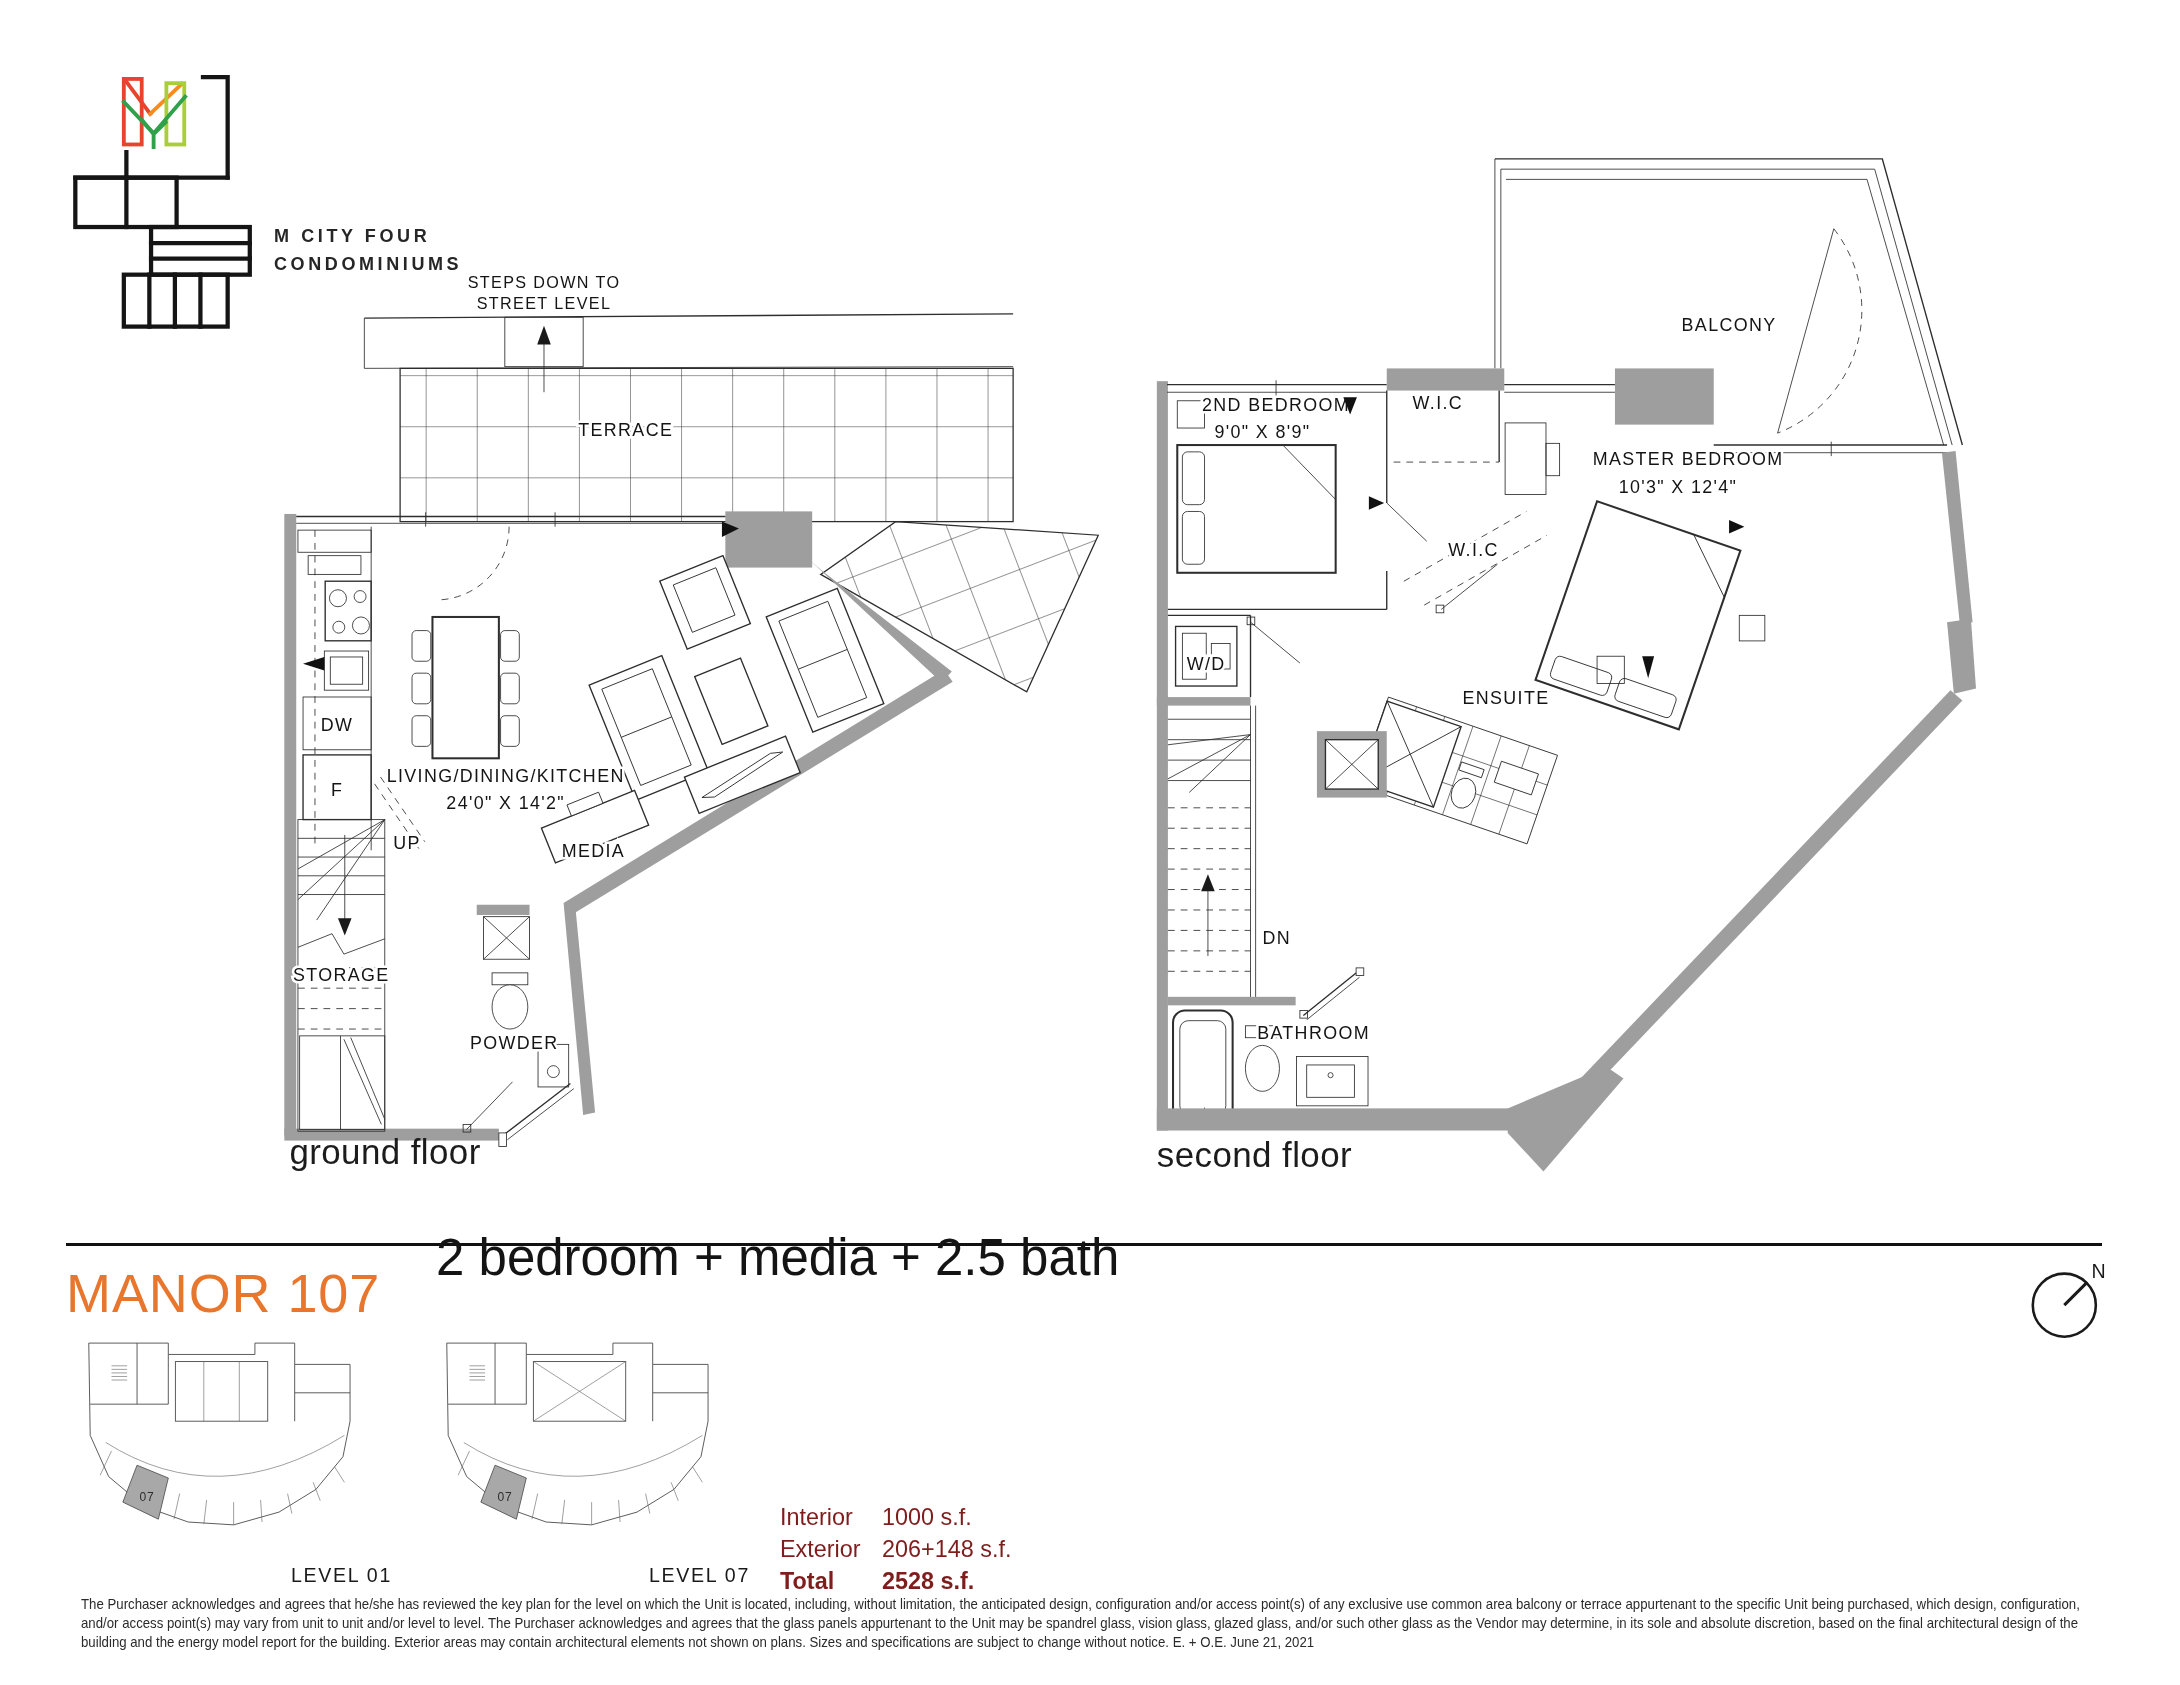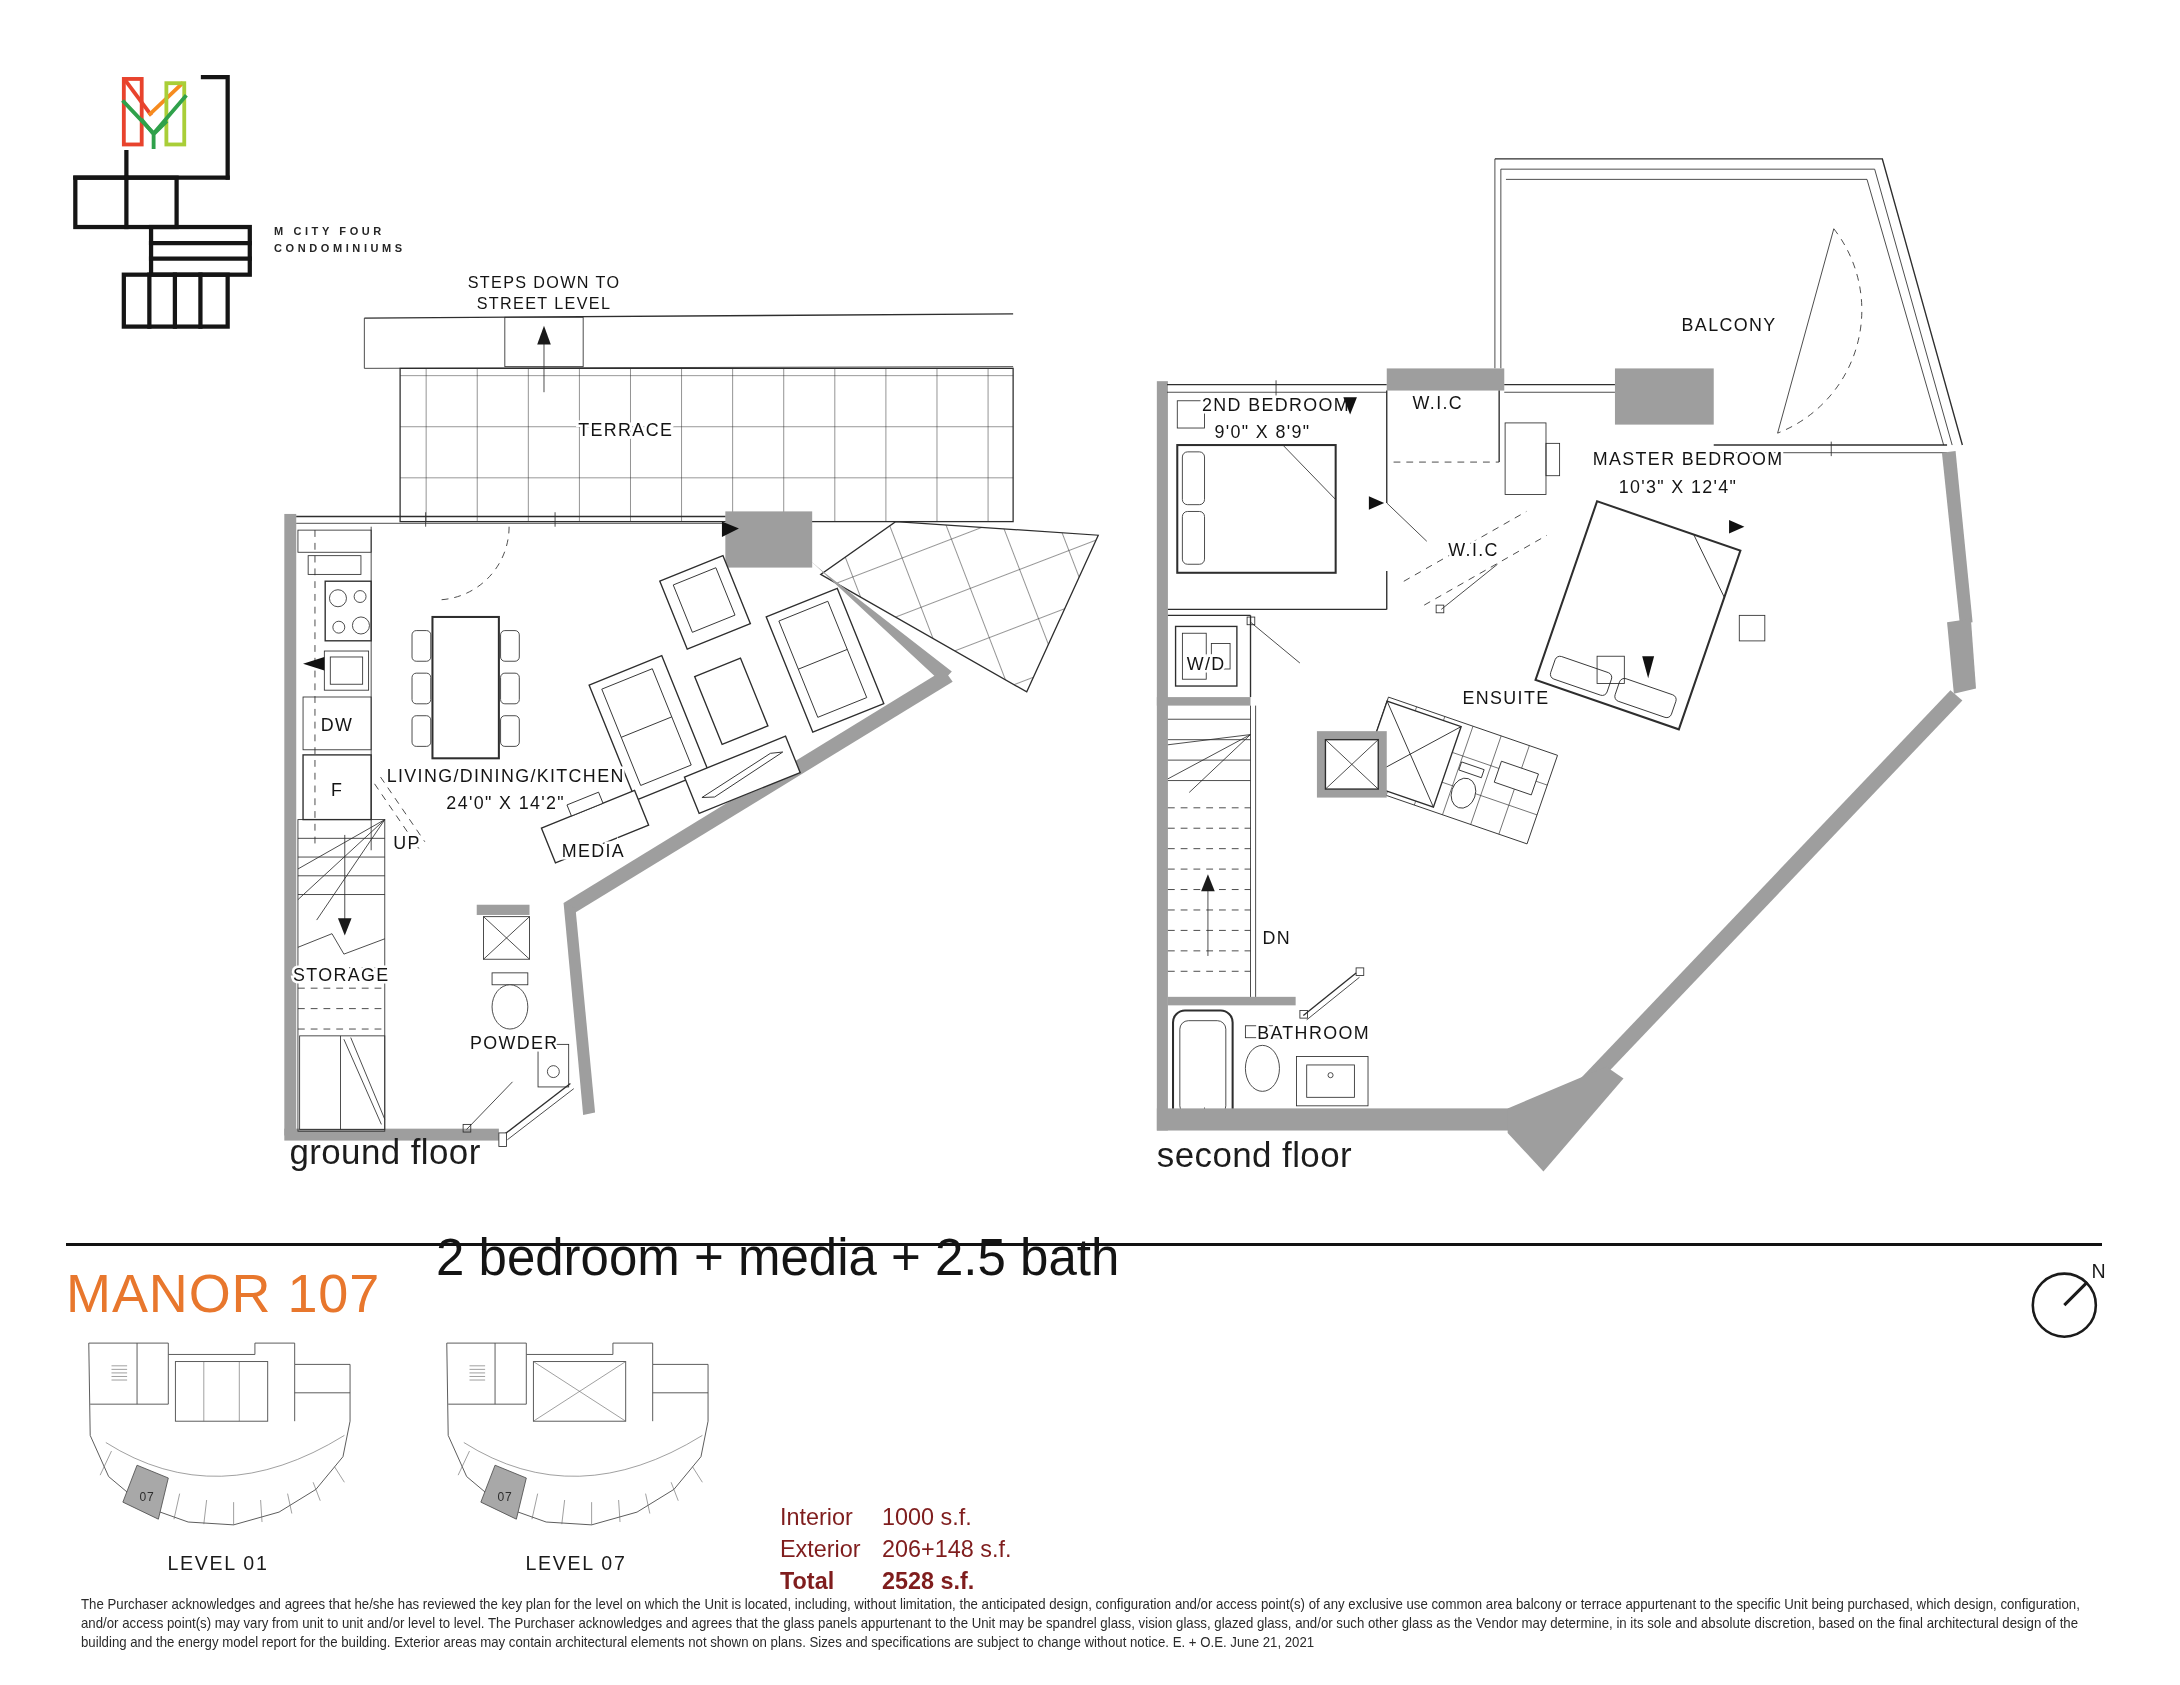--- a/index.html
+++ b/index.html
@@ -12,30 +12,30 @@
   .ln2{fill:none;stroke:#2e2e2e;stroke-width:2.4}
   .thin{stroke-width:1}
   .dash{stroke-dasharray:8 7}
   .w{fill:#9E9E9E;stroke:none}
   .fw{fill:#fff}
   .lbl{font-size:21px;letter-spacing:1.6px;fill:#141414;paint-order:stroke;stroke:#fff;stroke-width:6px}
   .sm{font-size:19px}
   .mid{text-anchor:middle}
   .cap{font-size:41px;letter-spacing:.5px;fill:#1c1c1c;stroke:none}
   
-  .brand{font-size:11px;font-weight:700;letter-spacing:3.6px;color:#262626;line-height:1.55}
+  .brand{font-size:18px;font-weight:700;letter-spacing:3.6px;color:#262626;line-height:1.55}
   
   .unit-name{font-size:54px;letter-spacing:0.9px;font-weight:400;color:#E8772D;white-space:nowrap}
   .unit-desc{font-size:51px;color:#141414;white-space:nowrap}
   .divider{background:#111;height:3.4px}
   
   .kp{stroke:#4f4f4f;stroke-width:1.3;fill:none}
   .kpthin{stroke:#6a6a6a;stroke-width:.9;fill:none}
   .kph{fill:#A8A8A8;stroke:#4f4f4f;stroke-width:1.2}
-  .kplabel{text-align:center;font-size:19.6px;letter-spacing:1.7px;color:#1a1a1a}
+  .kplabel{margin-top:12px;text-align:right;font-size:19.6px;letter-spacing:1.7px;color:#1a1a1a}
   .kpnum{font-size:17px;fill:#2e2e2e;letter-spacing:1px}
   
   .stats{font-size:23.4px;color:#7f1d1d}
   .stats .row{display:flex;margin-bottom:5.1px}
   .stats .lab{width:102px}
   .stats .row.total .lab,.stats .row.total .val{font-weight:700}
   
   .disclaimer{width:2182px;transform:scaleX(.925);transform-origin:0 0;
               font-size:14.3px;line-height:1.33;color:#2b2b2b}
 </style>

